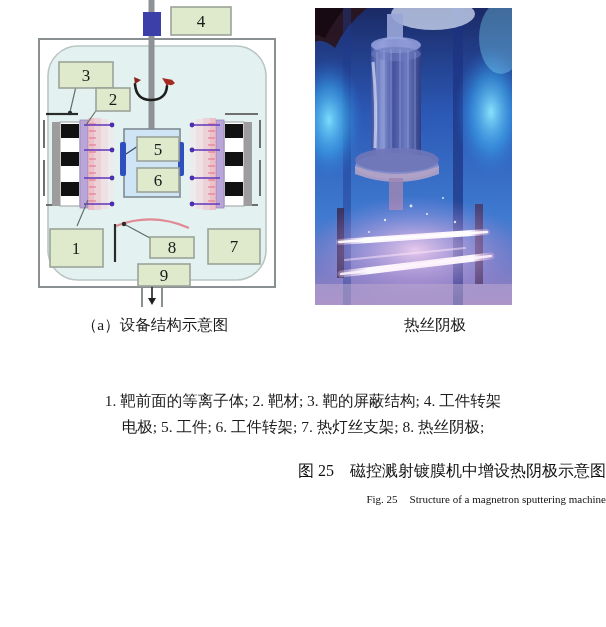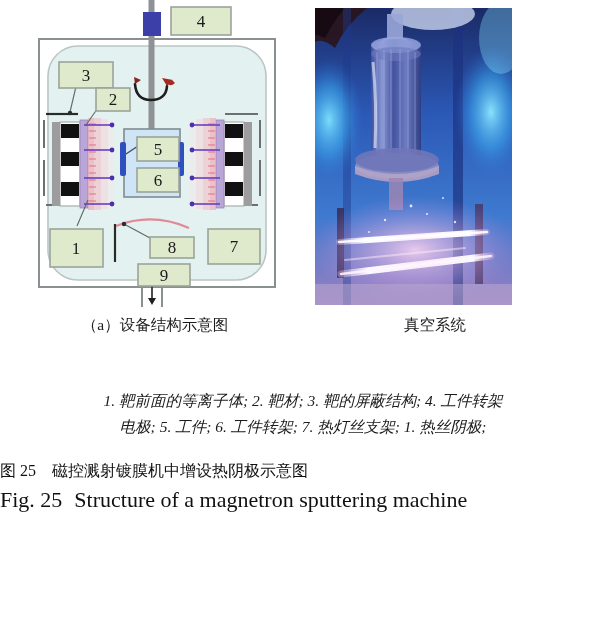--- a/index.html
+++ b/index.html
@@ -61,38 +61,38 @@
   .legend {
     position: relative;
     width: 560px;
     margin: 0 auto;
     padding-top: 6px;
     font-size: 15.5px;
     line-height: 26px;
     text-align: center;
     color: #1b1b1b;
   }
-  .legend .ln { display: block; white-space: nowrap; font-style: italic; }
+  .legend .ln { display: block; white-space: nowrap; }
   .legend .ln1 { letter-spacing: 0px; }
 
   
   .captions {
     position: relative;
     width: 606px;
     margin-top: 16px;
-    text-align: left;
+    text-align: right;
   }
   .cap-cn {
     font-size: 16px;
     line-height: 30px;
     color: #111;
   }
   .cap-cn .gap { display: inline-block; width: 16px; }
   .cap-en {
-    font-size: 22px;
+    font-size: 11px;
     line-height: 27px;
     color: #111;
     font-family: "Liberation Serif", "DejaVu Serif", serif;
   }
   .cap-en .gap { display: inline-block; width: 12px; }
 
   
   .lbl {
     font-family: "Liberation Serif", "DejaVu Serif", serif;
     font-size: 17px;
@@ -396,27 +396,27 @@
       </g>
 
       <rect x="0" y="276" width="197" height="21" fill="#b9a7cf" opacity="0.55"></rect>
     </svg>
   </div>
 </div>
 
 <div class="subcaps">
   <div class="subcap subcap-a">（a）设备结构示意图</div>
   <div class="subcap subcap-b">
-    <div>真空系统</div>
+    <div>热丝阴极</div>
   </div>
 </div>
 
 <div class="legend">
   <span class="ln ln1">1. 靶前面的等离子体; 2. 靶材; 3. 靶的屏蔽结构; 4. 工件转架</span>
-  <span class="ln">电极; 5. 工件; 6. 工件转架; 7. 热灯丝支架; 1. 热丝阴极;</span>
+  <span class="ln">电极; 5. 工件; 6. 工件转架; 7. 热灯丝支架; 8. 热丝阴极;</span>
 </div>
 
 <div class="captions">
   <div class="cap-cn">
     <span>图 25</span><span class="gap"></span><span>磁控溅射镀膜机中增设热阴极示意图</span>
   </div>
   <div class="cap-en">
     <span>Fig. 25</span><span class="gap"></span><span>Structure of a magnetron sputtering machine</span>
   </div>
 </div>

